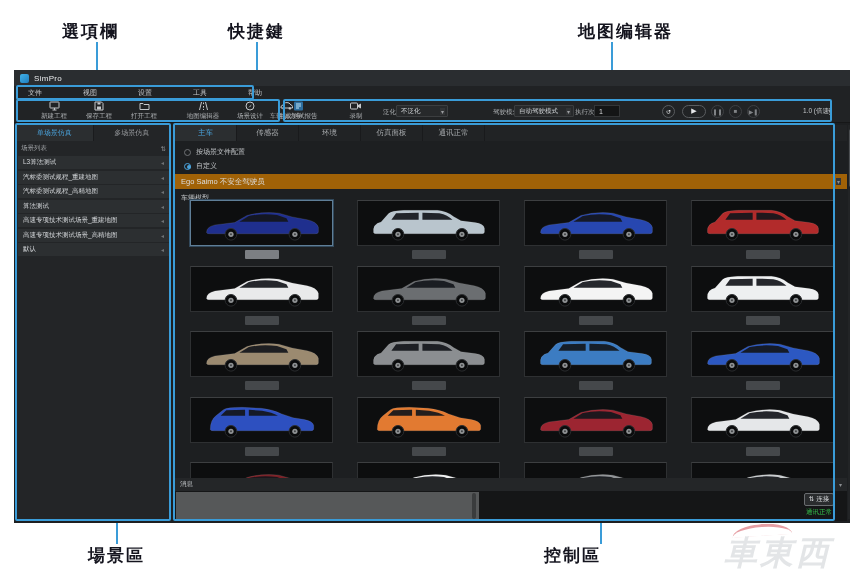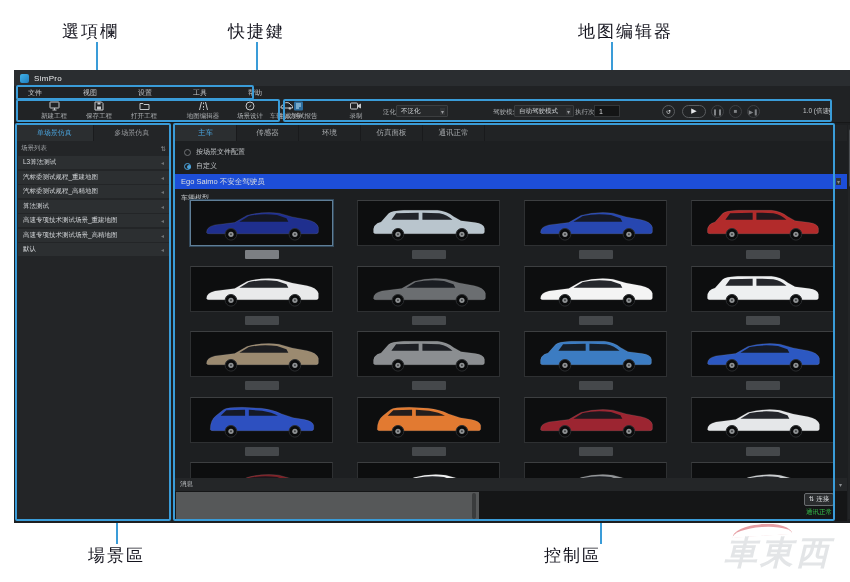--- a/index.html
+++ b/index.html
@@ -1,20 +1,20 @@
 <!DOCTYPE html>
 <html><head>
 <meta charset="utf-8">
 <style>
   * { margin:0; padding:0; box-sizing:border-box; }
   body { background:#fff; font-family:"Liberation Sans", sans-serif; }
   .page { position:relative; width:850px; height:582px; background:#fff; overflow:hidden; }
 
   
-  .anno-label { position:absolute; font-family:"Liberation Serif", serif; font-weight:400;
+  .anno-label { position:absolute; font-family:"Liberation Serif", serif; font-weight:700;
     font-size:17px; color:#14141e; letter-spacing:2px; }
   .anno-line { position:absolute; width:2px; background:#3a9cd8; }
   .callout { position:absolute; border:2px solid #3a9cd8; border-radius:2px; pointer-events:none; }
 
   
   .app { position:absolute; left:14px; top:70px; width:843px; height:453px;
     background:#1d1f21; color:#c9cccf; font-size:8px; overflow:hidden; }
   .titlebar { position:absolute; left:0; top:0; right:0; height:16px; background:#2a2d30;
     display:flex; align-items:center; padding-left:6px; }
   .logo { width:9px; height:9px; border-radius:2px; background:linear-gradient(135deg,#41b1e8,#1f7fc0);
@@ -62,21 +62,21 @@
   .main-tabs { position:absolute; left:2px; top:1px; right:8px; height:16px; display:flex;
     background:#212325; }
   .main-tab { width:62px; display:flex; align-items:center; justify-content:center; font-size:7.5px;
     color:#a8abae; border-right:1px solid #191a1c; }
   .main-tab.active { background:#2b2e30; color:#4aa3dc; }
   .radio-row { position:absolute; left:11px; height:10px; display:flex; align-items:center; font-size:7px; color:#c2c5c8; }
   .radio-dot { width:7px; height:7px; border-radius:50%; border:1px solid #6e7174; margin-right:5px; position:relative; }
   .radio-dot.sel { border-color:#4aa3dc; }
   .radio-dot.sel::after { content:""; position:absolute; left:1.5px; top:1.5px; width:4px; height:4px;
     border-radius:50%; background:#4aa3dc; }
-  .ego-header { position:absolute; left:2px; right:8px; top:50px; height:15px; background:#1d4ed8;
+  .ego-header { position:absolute; left:2px; right:8px; top:50px; height:15px; background:#a16207;
     display:flex; align-items:center; justify-content:space-between; padding:0 6px;
     font-size:7.5px; color:#dcdee0; }
   .ego-header .caret { color:#8a8d90; font-size:6px; background:#33363a; padding:0 1px; }
   .section-label { position:absolute; left:8px; top:69px; font-size:7px; color:#c2c5c8; }
   .car-clip { position:absolute; left:14px; right:10px; top:74px; height:280px; overflow:hidden; }
   .car-cell { position:absolute; width:143px; height:62px; }
   .car-tile { position:absolute; left:0; top:0; width:143px; height:46px; background:#0d0e0f;
     border:1px solid #2e3032; border-top-color:#3d3f41; display:flex; align-items:center; justify-content:center; }
   .car-tile.selected { border-color:#5f7e97; box-shadow:0 0 0 1px #32495c; }
   .car-tile svg { width:126px; height:38px; }

